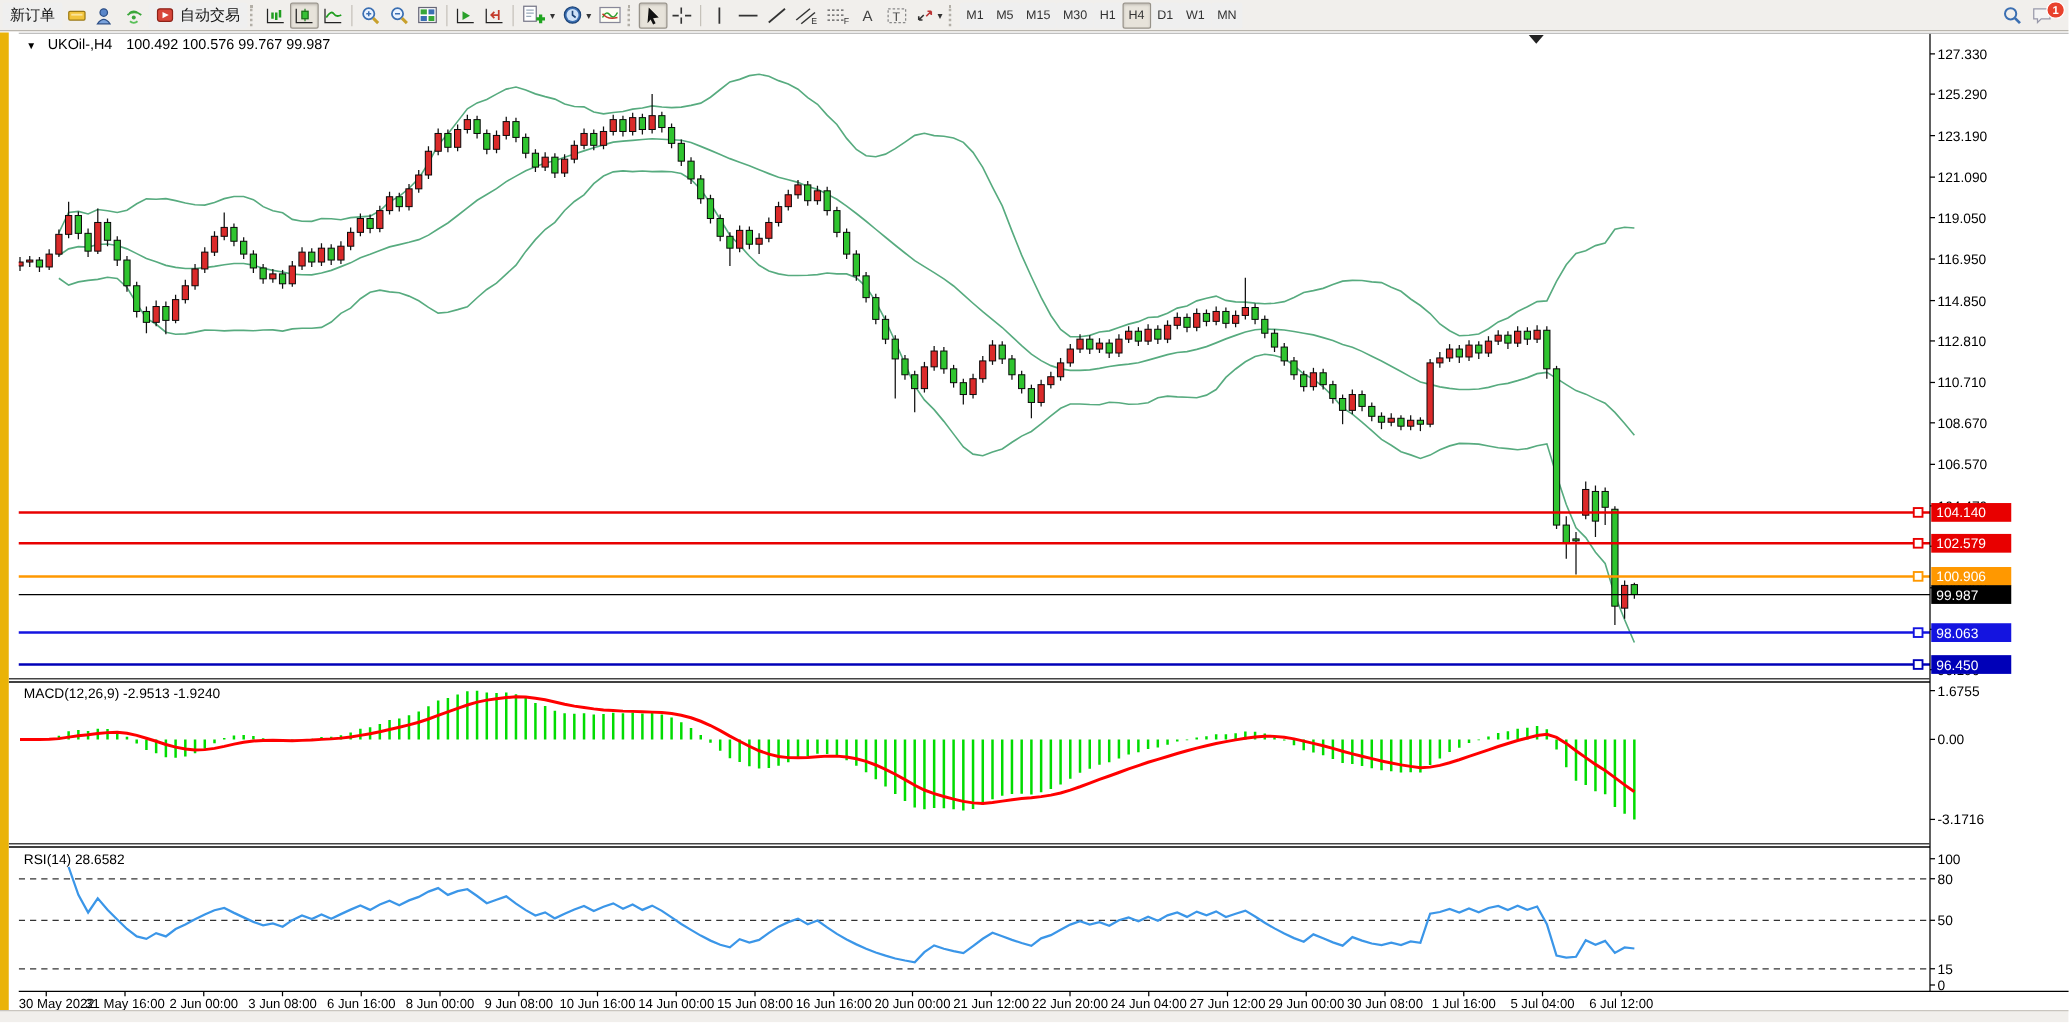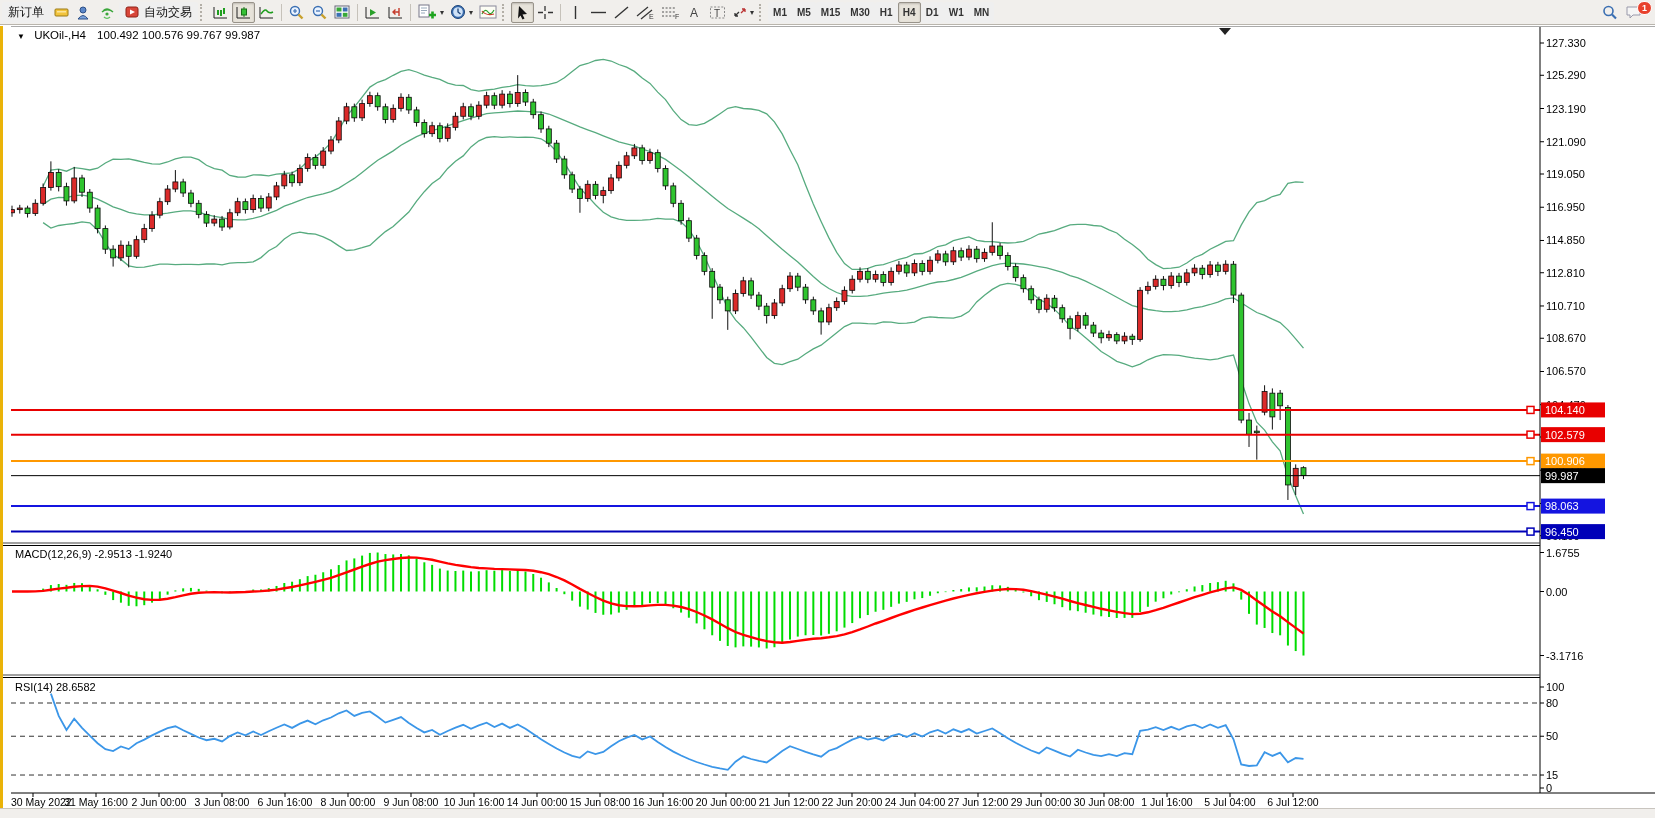--- a/index.html
+++ b/index.html
@@ -7,29 +7,29 @@
 
   
   .tb{position:absolute;left:0;top:0;width:1655px;height:25px;background:#f1efec;
       border-bottom:1px solid #b9b5ad;display:flex;align-items:center;padding:0 2px;box-sizing:border-box;}
   .btn{height:21px;min-width:23px;display:flex;align-items:center;justify-content:center;
        border:1px solid transparent;border-radius:2px;box-sizing:border-box;padding:0 2px;}
   .btn.active{background:#e7e3da;border-color:#98938a;box-shadow:inset 0 1px 2px rgba(0,0,0,.18);text-align:right;}
   .btn.textbtn{font-size:12px;color:#111;padding:0 5px;white-space:nowrap;}
   .sep{width:1px;height:17px;background:#c6c2ba;margin:0 3px;}
   .grip{width:3px;height:17px;border-left:2px dotted #b3afa7;margin:0 4px 0 2px;}
-  .tf{font-size:10px;font-weight:bold;color:#333;padding:0 4px;}
+  .tf{font-size:10px;font-weight:normal;color:#333;padding:0 4px;}
   .tb-right{margin-left:auto;display:flex;align-items:center;margin-right:6px;position:relative;}
   .badge{position:absolute;top:-2px;right:-6px;background:#e8412c;color:#fff;border-radius:8px;
          font-size:9px;font-weight:bold;padding:1px 4px;border:1px solid #fff;}
   .caret{font-size:8px;color:#333;margin-left:1px;}
 
   
   #chartwrap{position:absolute;left:0;top:26px;width:1655px;height:782px;background:#fff;
-             border-left:3px solid #eab308;box-sizing:border-box;}
+             border-left:7px solid #eab308;box-sizing:border-box;}
   svg text{font-family:"Liberation Sans",sans-serif;}
 
   
   .statusbar{position:absolute;left:0;top:808px;width:1655px;height:10px;background:#f1efec;
              border-top:1px solid #c9c5bf;box-sizing:border-box;}
 </style>
 </head>
 <body>
 
 <div id="app">

